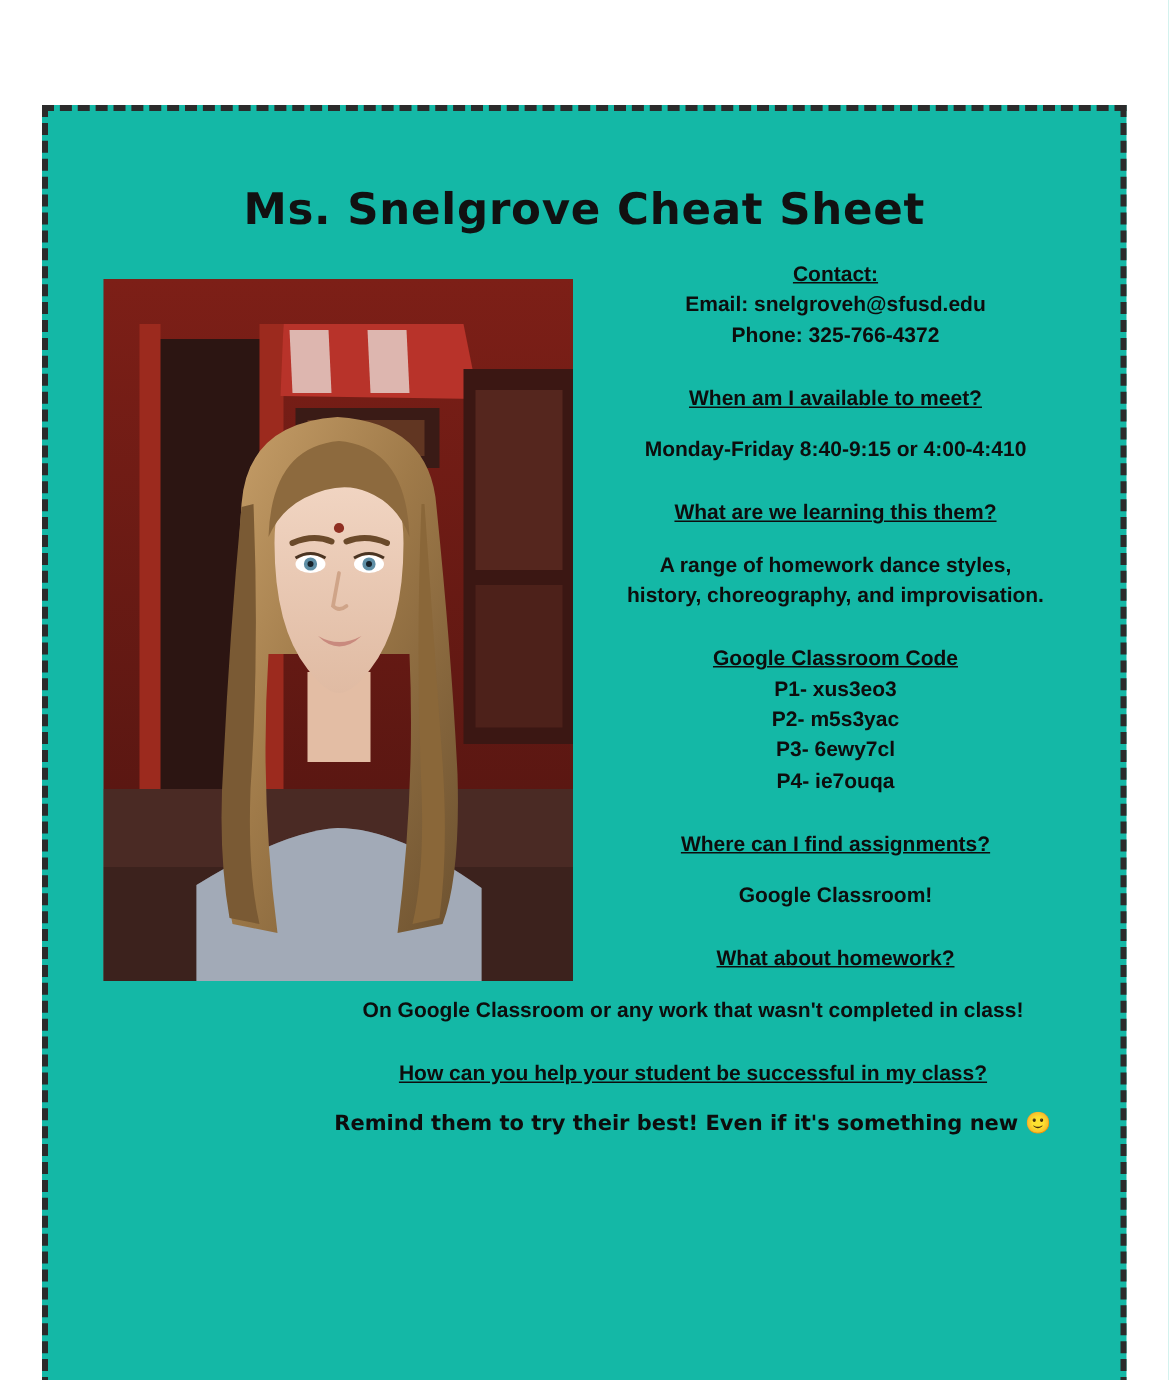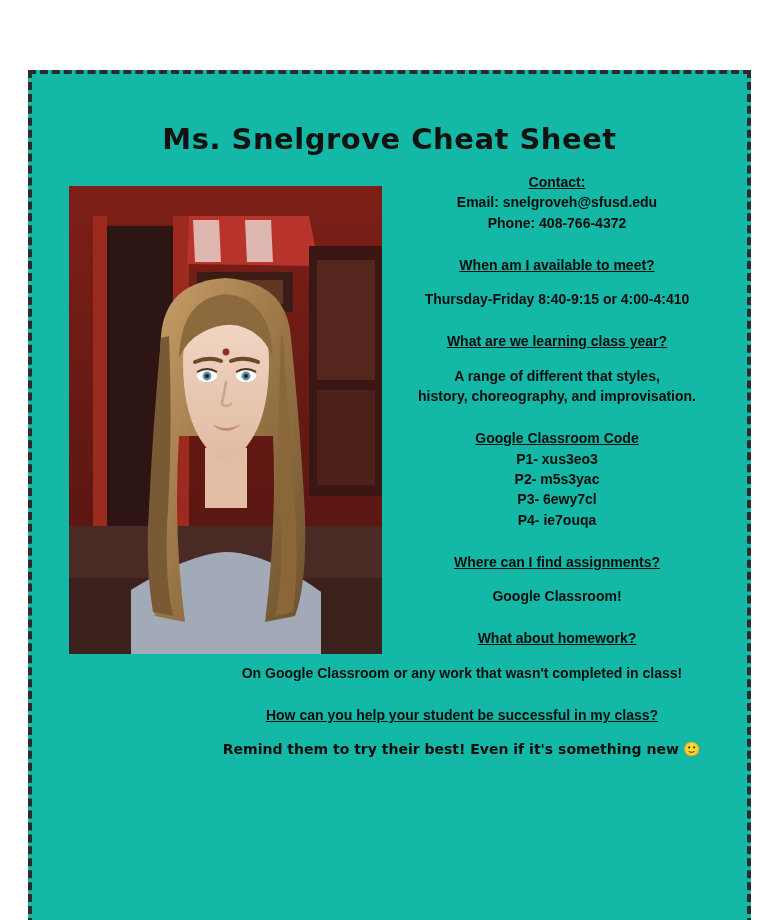--- a/index.html
+++ b/index.html
@@ -170,37 +170,37 @@
 
         <path d="M143 238 Q157 246 172 238 Q157 252 143 238 Z" fill="#c98a7e"></path>
       </svg>
     </div>
 
     <div class="content">
 
       <div class="blk">
         <div><span class="heading">Contact:</span></div>
         <div>Email: snelgroveh@sfusd.edu</div>
-        <div>Phone: 408-766-4372</div>
+        <div>Phone: 325-766-4372</div>
       </div>
 
       <div class="spacer-m"></div>
 
       <div class="blk">
         <div><span class="heading">When am I available to meet?</span></div>
         <div class="spacer-s"></div>
-        <div>Thursday-Friday 8:40-9:15 or 4:00-4:410</div>
-      </div>
-
-      <div class="spacer-m"></div>
-
-      <div class="blk">
-        <div><span class="heading">What are we learning class year?</span></div>
-        <div class="spacer-s"></div>
-        <div>A range of different that styles,</div>
+        <div>Monday-Friday 8:40-9:15 or 4:00-4:410</div>
+      </div>
+
+      <div class="spacer-m"></div>
+
+      <div class="blk">
+        <div><span class="heading">What are we learning this them?</span></div>
+        <div class="spacer-s"></div>
+        <div>A range of homework dance styles,</div>
         <div>history, choreography, and improvisation.</div>
       </div>
 
       <div class="spacer-m"></div>
 
       <div class="blk codes">
         <div><span class="heading">Google Classroom Code</span></div>
         <div>P1- xus3eo3</div>
         <div>P2- m5s3yac</div>
         <div>P3- 6ewy7cl</div>

